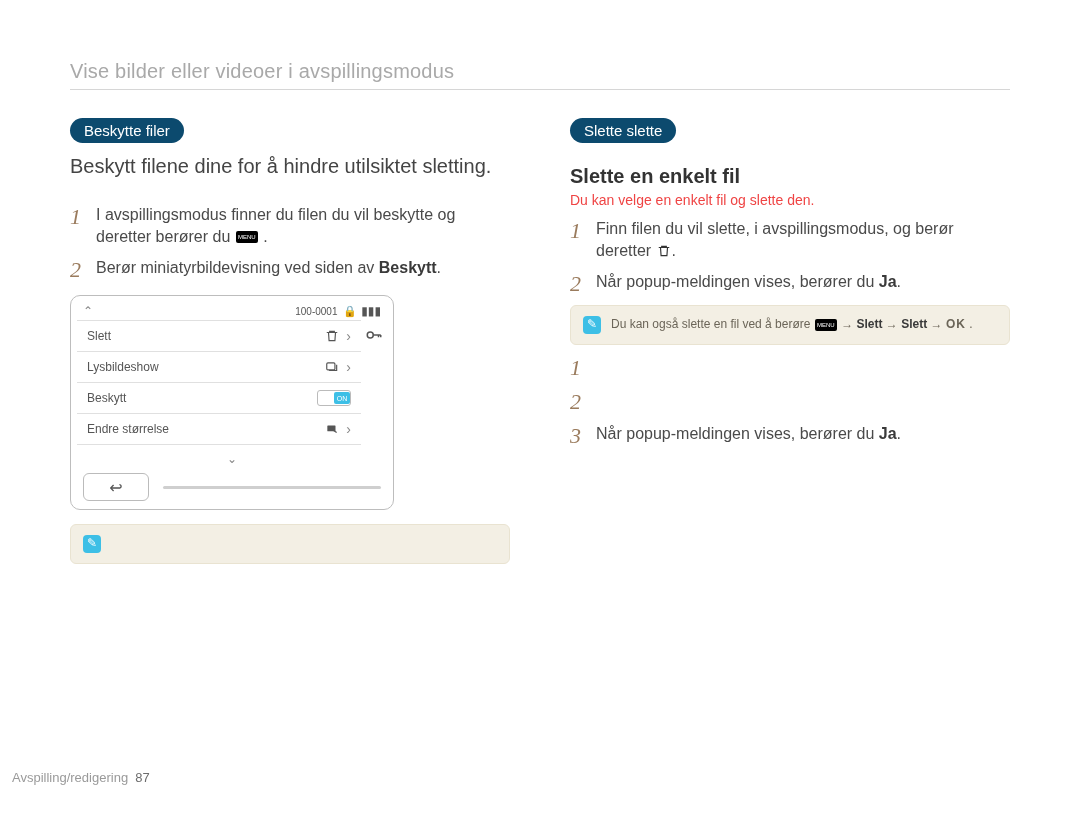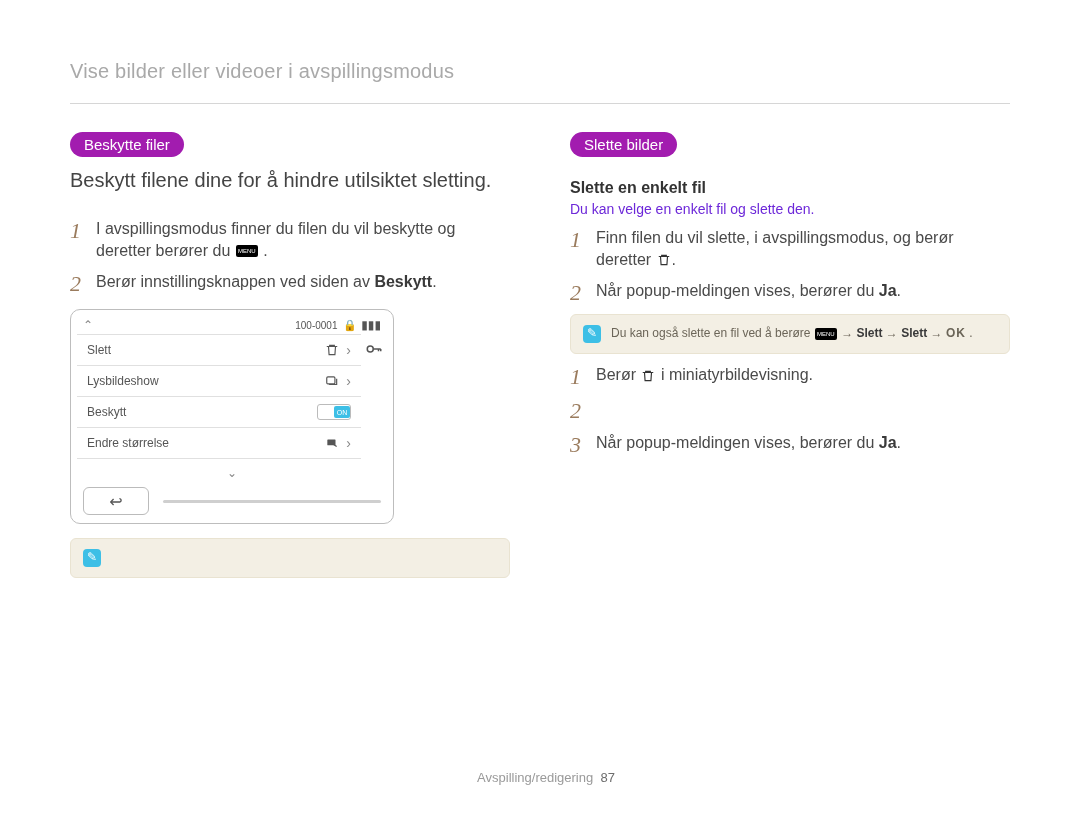--- a/index.html
+++ b/index.html
@@ -16,34 +16,34 @@
     width: 1080px;
     height: 815px;
     box-sizing: border-box;
     padding: 60px 70px 40px 70px;
   }
   .breadcrumb {
     font-size: 20px;
     color: #a9a9a9;
     letter-spacing: 0.2px;
     border-bottom: 1px solid #d6d6d6;
-    padding-bottom: 20px;
+    padding-bottom: 6px;
     margin-bottom: 28px;
   }
   .columns {
     display: flex;
     gap: 60px;
   }
   .col {
     flex: 1 1 0;
     min-width: 0;
   }
   .pill {
     display: inline-block;
-    background: #a21caf;
+    background: #0c4a6e;
     color: #fff;
     font-size: 15px;
     padding: 4px 14px;
     border-radius: 14px;
     margin-bottom: 8px;
   }
   .lead {
     font-size: 20px;
     color: #444;
     margin: 4px 0 26px 0;
@@ -73,27 +73,27 @@
   }
   .step-body {
     flex: 1;
   }
   .bold {
     font-weight: bold;
     color: #3a3a3a;
   }
   .subhead {
     font-weight: bold;
-    font-size: 16px;
+    font-size: 20px;
     color: #333;
     margin: 14px 0 4px 0;
   }
   .subtext {
     font-size: 14px;
-    color: #6d28d9;
+    color: #ef4444;
     margin-bottom: 10px;
   }
   
   .ico {
     display: inline-flex;
     vertical-align: middle;
     width: 16px;
     height: 14px;
     justify-content: center;
     align-items: center;
@@ -193,21 +193,20 @@
     border-radius: 4px;
     display: inline-flex;
     align-items: center; justify-content: center;
     font-size: 12px;
     flex-shrink: 0;
   }
   .footer {
     position: absolute;
     bottom: 30px;
     left: 12px; right: 0;
-    text-align: center;
     font-size: 13px;
     color: #9a9a9a;
   }
   .footer .pg { color: #6d6d6d; }
 </style>
 </head>
 <body>
 
 <div class="page">
 
@@ -224,21 +223,21 @@
           <span class="num">1</span>
           <span class="step-body">
             <span>I avspillingsmodus finner du filen du vil beskytte og deretter berører du </span>
             <span class="menu-box">MENU</span>
             <span>.</span>
           </span>
         </li>
         <li>
           <span class="num">2</span>
           <span class="step-body">
-            <span>Berør innstillingsknappen ved siden av </span>
+            <span>Berør miniatyrbildevisning ved siden av </span>
             <span class="bold">Beskytt</span><span>.</span>
           </span>
         </li>
       </ol>
 
       
       <div class="shot">
         <div class="topbar">
           <span class="caret-up">⌃</span>
           <span class="spacer"></span>
@@ -303,21 +302,21 @@
           <div class="seek"></div>
         </div>
       </div>
 
       <div class="note">
         <span class="badge">✎</span>
       </div>
     </div>
 
     <div class="col">
-      <div class="pill">Slette bilder</div>
+      <div class="pill">Slette slette</div>
 
       <div class="subhead">Slette en enkelt fil</div>
       <div class="subtext">Du kan velge en enkelt fil og slette den.</div>
 
       <ol class="steps">
         <li>
           <span class="num">1</span>
           <span class="step-body">
             <span>Finn filen du vil slette, i avspillingsmodus, og berør deretter </span>
             <span class="ico">
@@ -348,29 +347,20 @@
           <span> → </span>
           <span style="font-weight:bold;font-family:Arial;letter-spacing:1px;">OK</span>
           <span>.</span>
         </span>
       </div>
 
 
       <ol class="steps">
         <li>
           <span class="num">1</span>
-          <span class="step-body">
-            <span>Berør </span>
-            <span class="ico">
-              <svg width="14" height="14" viewBox="0 0 24 24" fill="none" stroke="#333" stroke-width="2">
-                  <path d="M3 6h18M8 6V4h8v2M6 6l1 14h10l1-14"></path>
-                </svg>
-            </span>
-            <span> i miniatyrbildevisning.</span>
-          </span>
         </li>
         <li>
           <span class="num">2</span>
         </li>
         <li>
           <span class="num">3</span>
           <span class="step-body">
             <span>Når popup-meldingen vises, berører du </span>
             <span class="bold">Ja</span><span>.</span>
           </span>

